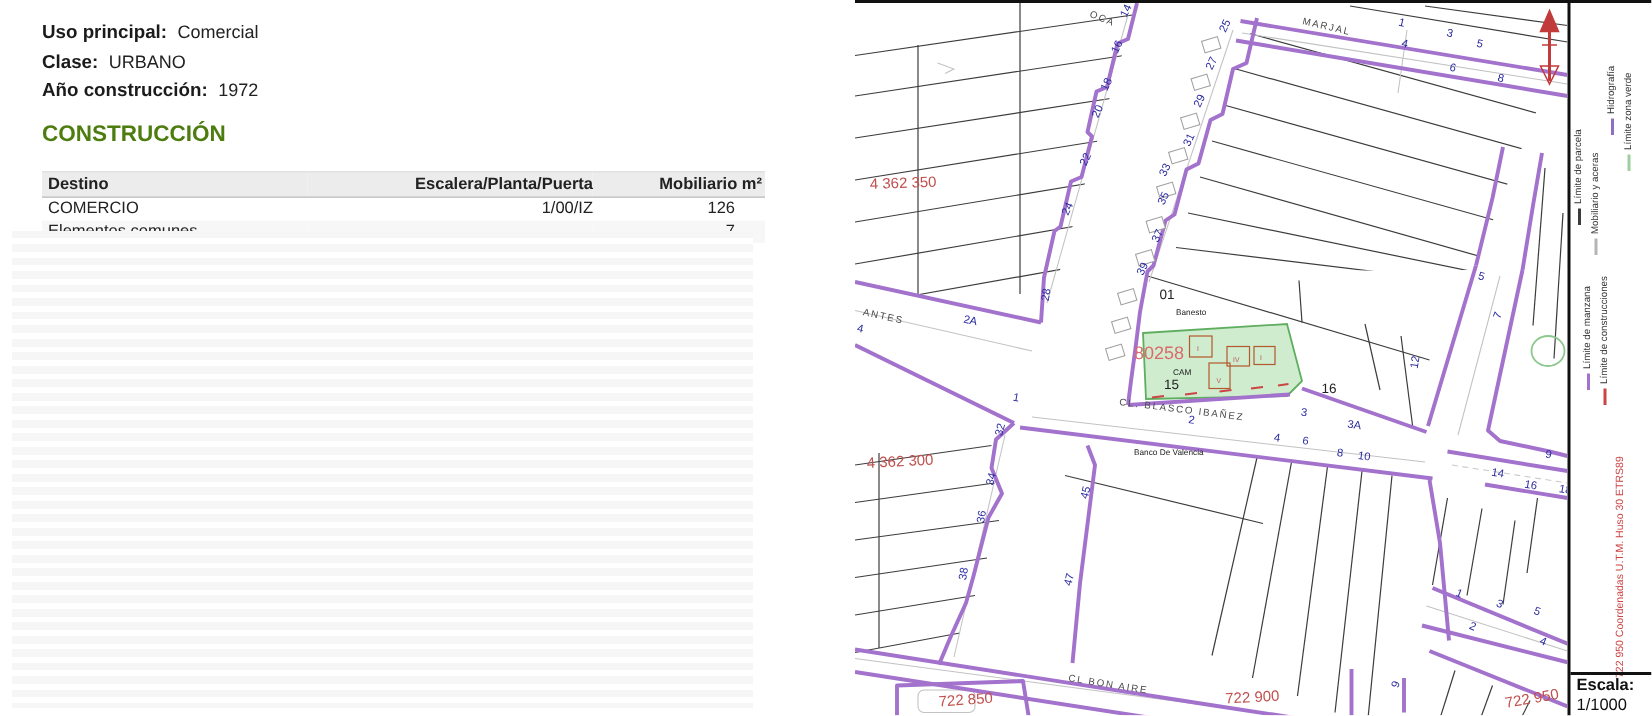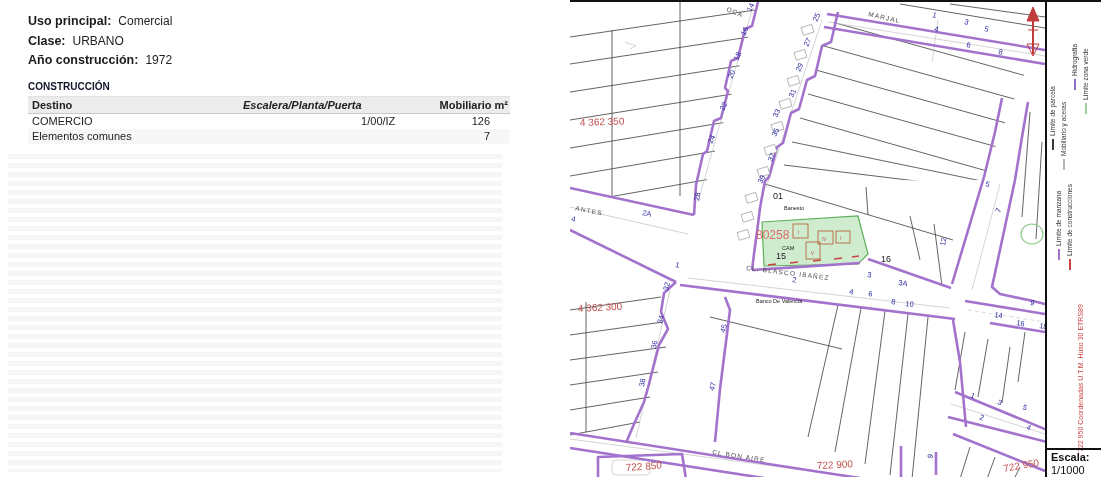--- a/index.html
+++ b/index.html
@@ -4,26 +4,26 @@
 <style>
   html,body{margin:0;padding:0;width:1101px;height:477px;overflow:hidden;
     font-family:"Liberation Sans",sans-serif;background:#fff;}
   .wrap{display:flex;width:1101px;height:477px;}
   
   .left{width:570px;height:477px;position:relative;background:#fff;}
   .fields{padding:12px 0 0 28px;}
   .frow{line-height:19.5px;font-size:12.5px;color:#1b1b1b;}
   .frow .lbl{font-weight:bold;}
   .frow .val{font-weight:normal;margin-left:7px;font-size:12px;color:#222;}
-  .sect{margin:10px 0 4px 28px;font-weight:bold;font-size:10px;color:#0f172a;}
+  .sect{margin:10px 0 16px 28px;font-weight:bold;font-size:15px;color:#4d7c0f;}
   .tblwrap{margin-left:28px;width:482px;}
   table{border-collapse:collapse;width:482px;font-size:11px;color:#222;}
   thead th{background:#ececec;border-bottom:1px solid #c9c9c9;border-top:1px solid #e2e2e2;
     font-weight:bold;padding:2px 0 2px 4px;text-align:left;font-size:11px;}
-  thead th.c2{text-align:center;font-style:italic;}
+  thead th.c2{text-align:right;}
   thead th.c3{text-align:right;padding-right:2px;}
   tbody td{padding:1px 0 1px 4px;height:13px;}
   tbody td.c2{text-align:right;}
   tbody td.c3{text-align:right;padding-right:20px;}
   tbody tr:nth-child(2){background:#f7f7f7;}
   .stripes{position:absolute;left:8px;top:154px;width:494px;bottom:5px;
     background:repeating-linear-gradient(180deg,#f6f6f6 0px,#f6f6f6 5px,#ffffff 5px,#ffffff 9px);}
   
   .right{width:531px;height:477px;display:flex;border-top:2px solid #111;box-sizing:border-box;}
   .map{position:relative;width:475px;height:475px;background:#fff;overflow:hidden;}

